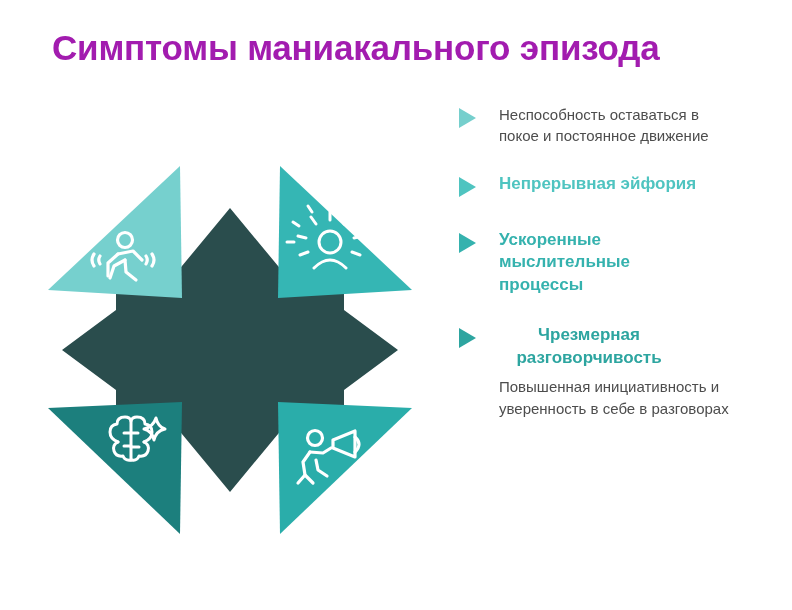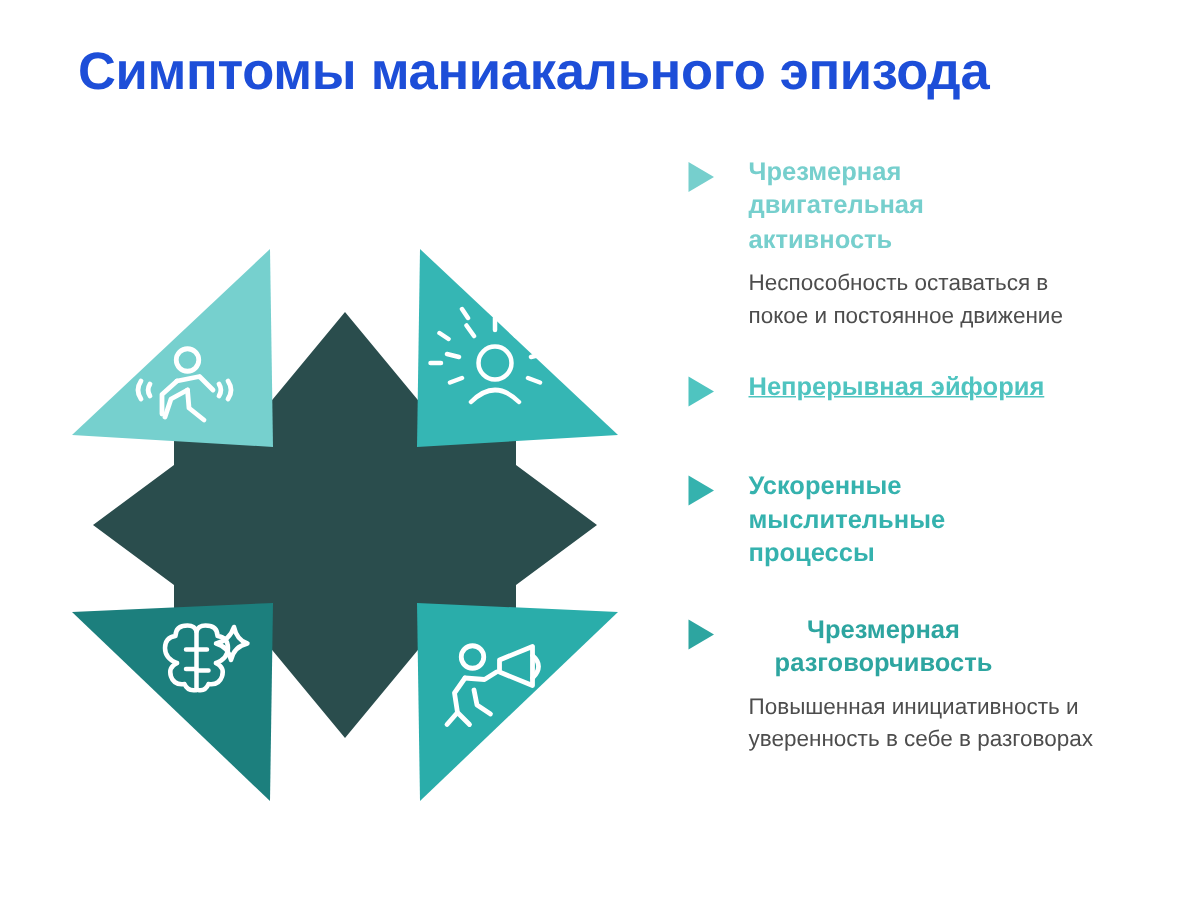--- a/index.html
+++ b/index.html
@@ -19,21 +19,21 @@
     background: #ffffff;
   }
 
   
   .page-title {
     position: absolute;
     left: 52px;
     top: 28px;
     font-size: 35px;
     font-weight: bold;
-    color: #1d4ed8;
+    color: #a21caf;
     letter-spacing: -0.2px;
     white-space: nowrap;
   }
 
   
   .graphic {
     position: absolute;
     left: 30px;
     top: 150px;
     width: 400px;
@@ -144,26 +144,25 @@
         </g>
       </g>
 
     </svg>
   </div>
 
   <div class="list">
 
     <div class="item" style="color:#76cfcd; margin-bottom:26px;">
       <span class="bullet"></span>
-      <div class="item-title" style="color:#76cfcd; width:150px;">Чрезмерная двигательная активность</div>
       <div class="item-desc">Неспособность оставаться в
 покое и постоянное движение</div>
     </div>
 
-    <div class="item" style="color:#4fc4c0; margin-bottom:44px;text-decoration:underline;">
+    <div class="item" style="color:#4fc4c0; margin-bottom:34px;">
       <span class="bullet"></span>
       <div class="item-title" style="color:#4fc4c0;">Непрерывная эйфория</div>
     </div>
 
     <div class="item" style="color:#35b2ae; margin-bottom:28px;">
       <span class="bullet"></span>
       <div class="item-title" style="color:#35b2ae; width:150px;">Ускоренные мыслительные процессы</div>
     </div>
 
     <div class="item" style="color:#2da5a0;">

